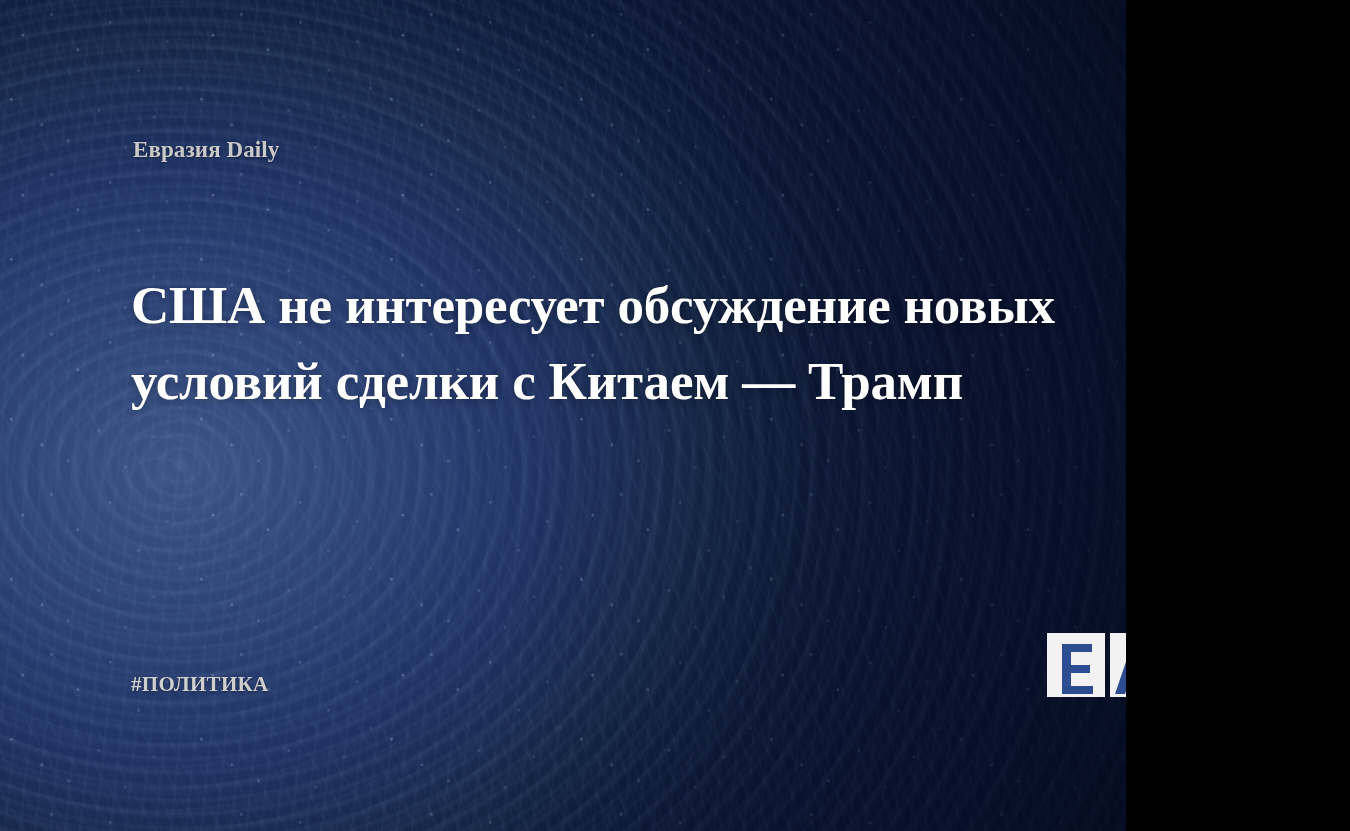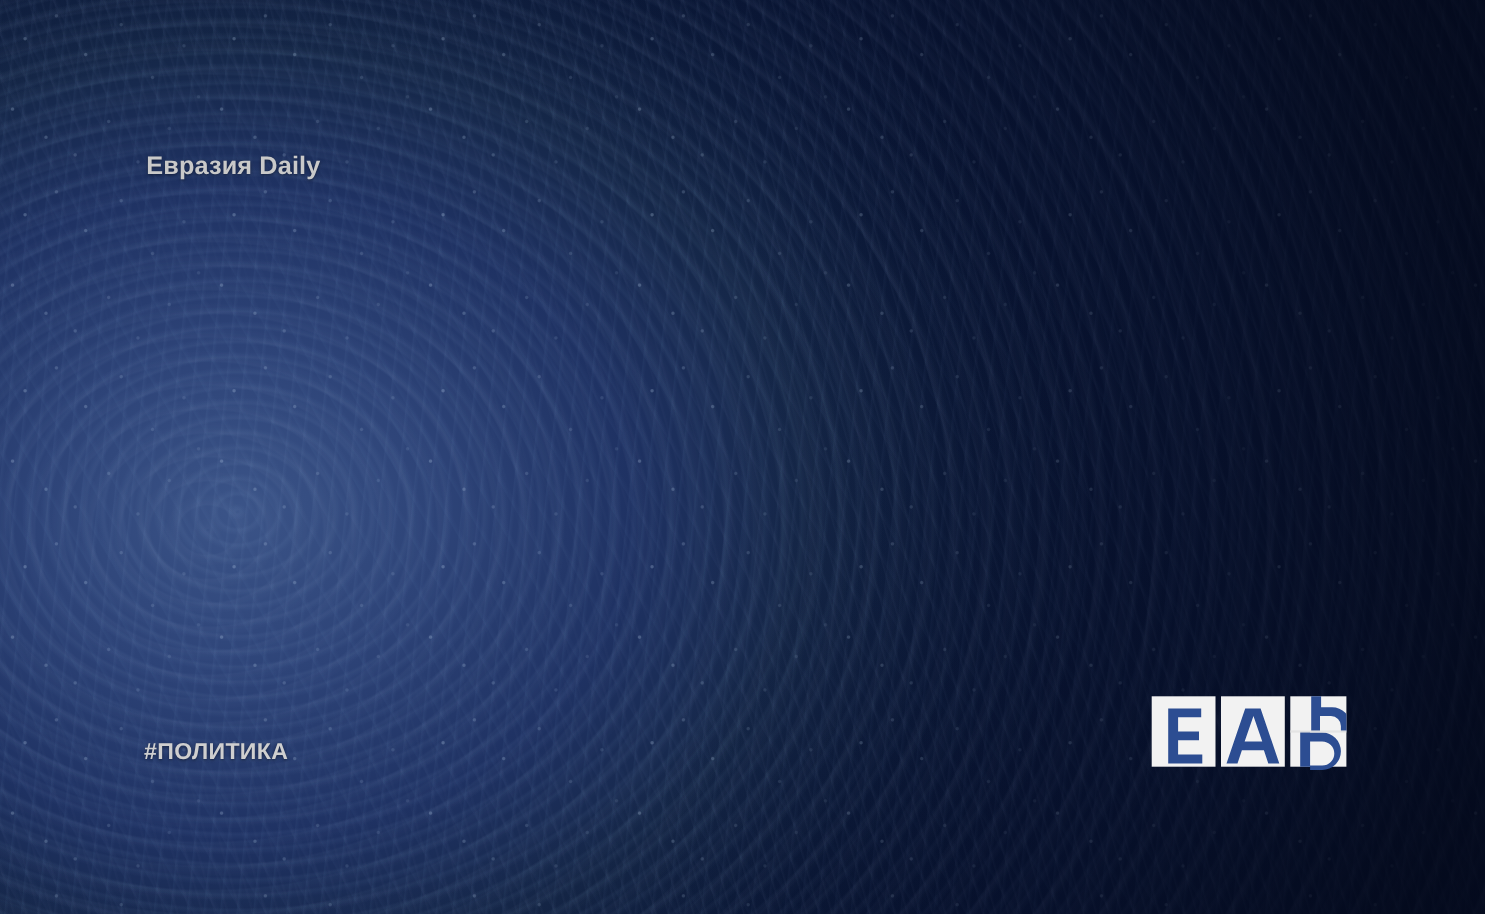--- a/index.html
+++ b/index.html
@@ -3,25 +3,25 @@
 <meta charset="utf-8">
 <title>EADaily news card</title>
 <style>
   html, body {
     margin: 0;
     padding: 0;
     background: #000;
   }
   #card {
     position: relative;
-    width: 1350px;
+    width: 1126px;
     height: 831px;
     overflow: hidden;
-    font-family: Liberation Sans, sans-serif;
-    background: #14532d;
+    font-family: Liberation Serif, serif;
+    background: #1d4ed8;
     -webkit-font-smoothing: antialiased;
   }
 
   
   .bg-layer {
     position: absolute;
     inset: 0;
     pointer-events: none;
   }
   
@@ -180,20 +180,21 @@
   <div class="bg-layer bg-rings"></div>
   <div class="bg-layer bg-rings2"></div>
   <div class="bg-layer bg-streaks-a"></div>
   <div class="bg-layer bg-streaks-b"></div>
   <div class="bg-layer bg-streaks-c"></div>
   <div class="bg-layer bg-speckle"></div>
   <div class="bg-layer bg-vignette"></div>
 
   <div class="site-logo">Евразия Daily</div>
 
+  <h1 class="headline">США не интересует обсуждение новых условий сделки с Китаем — Трамп</h1>
 
   <div class="tag">#ПОЛИТИКА</div>
 
   <div class="ead-logo">
     <svg width="178" height="86" viewBox="0 0 178 86" aria-hidden="true">
 
       <rect x="1" y="9" width="58" height="64" fill="#f2f2f2"></rect>
       <path d="M16 20 h30 v8 h-21 v13 h19 v8 h-19 v13 h22 v8 h-31 z" fill="#2c4d92"></path>
 
       <rect x="64" y="9" width="58" height="64" fill="#f2f2f2"></rect>

